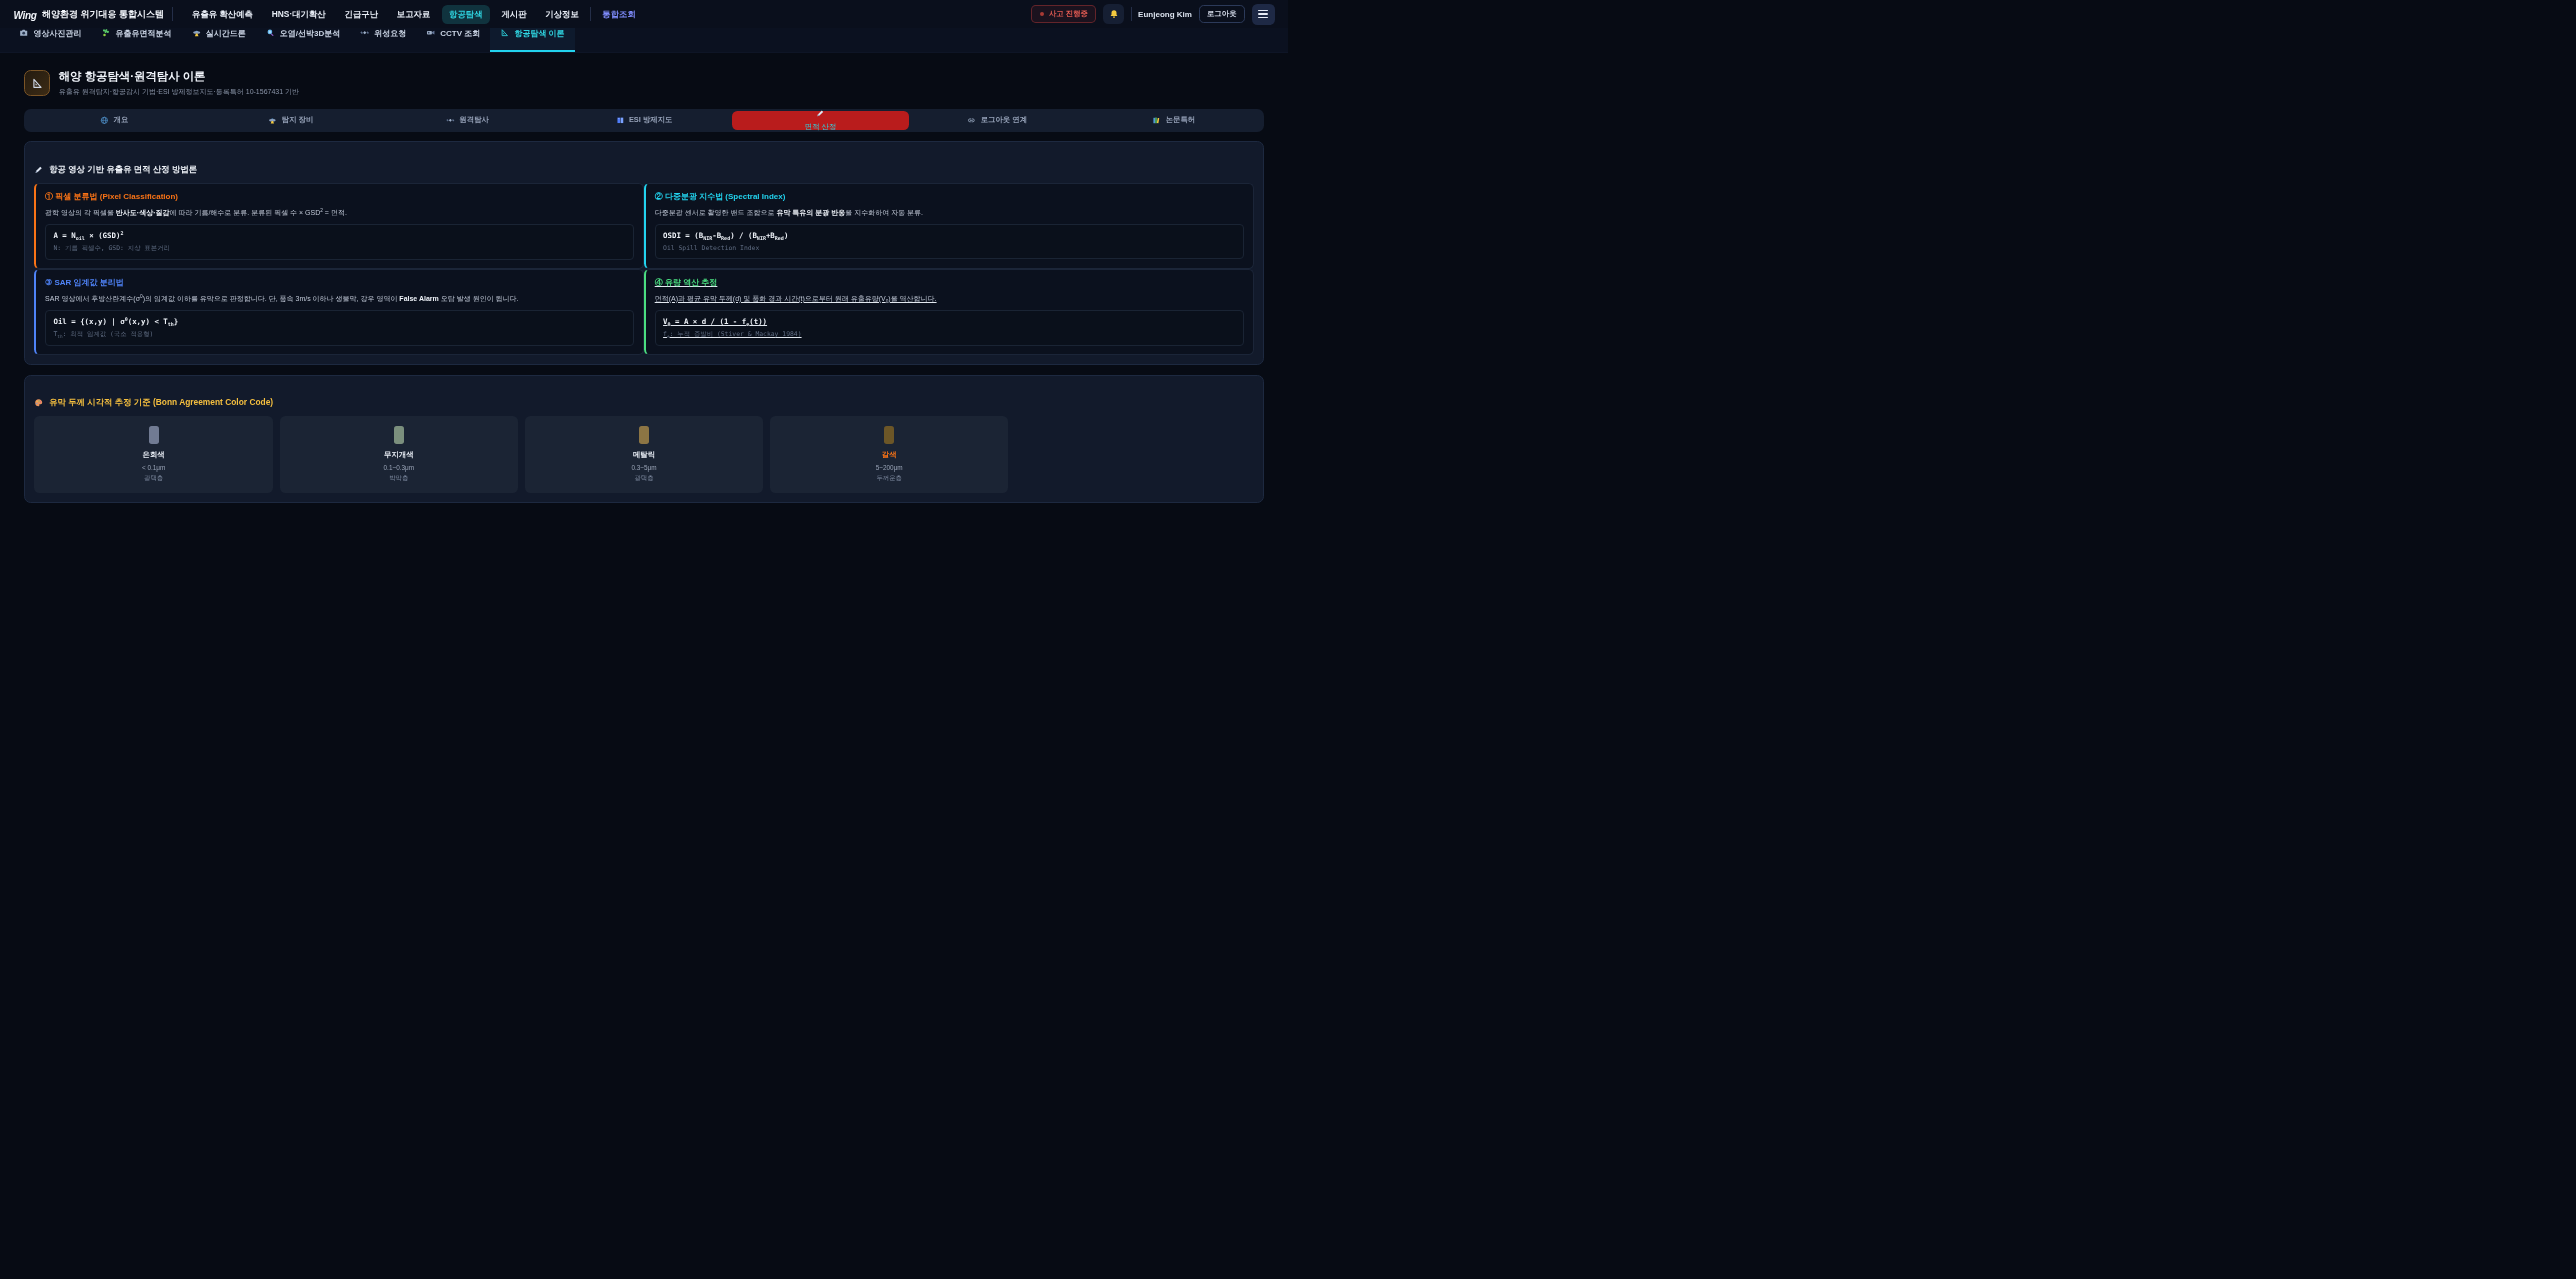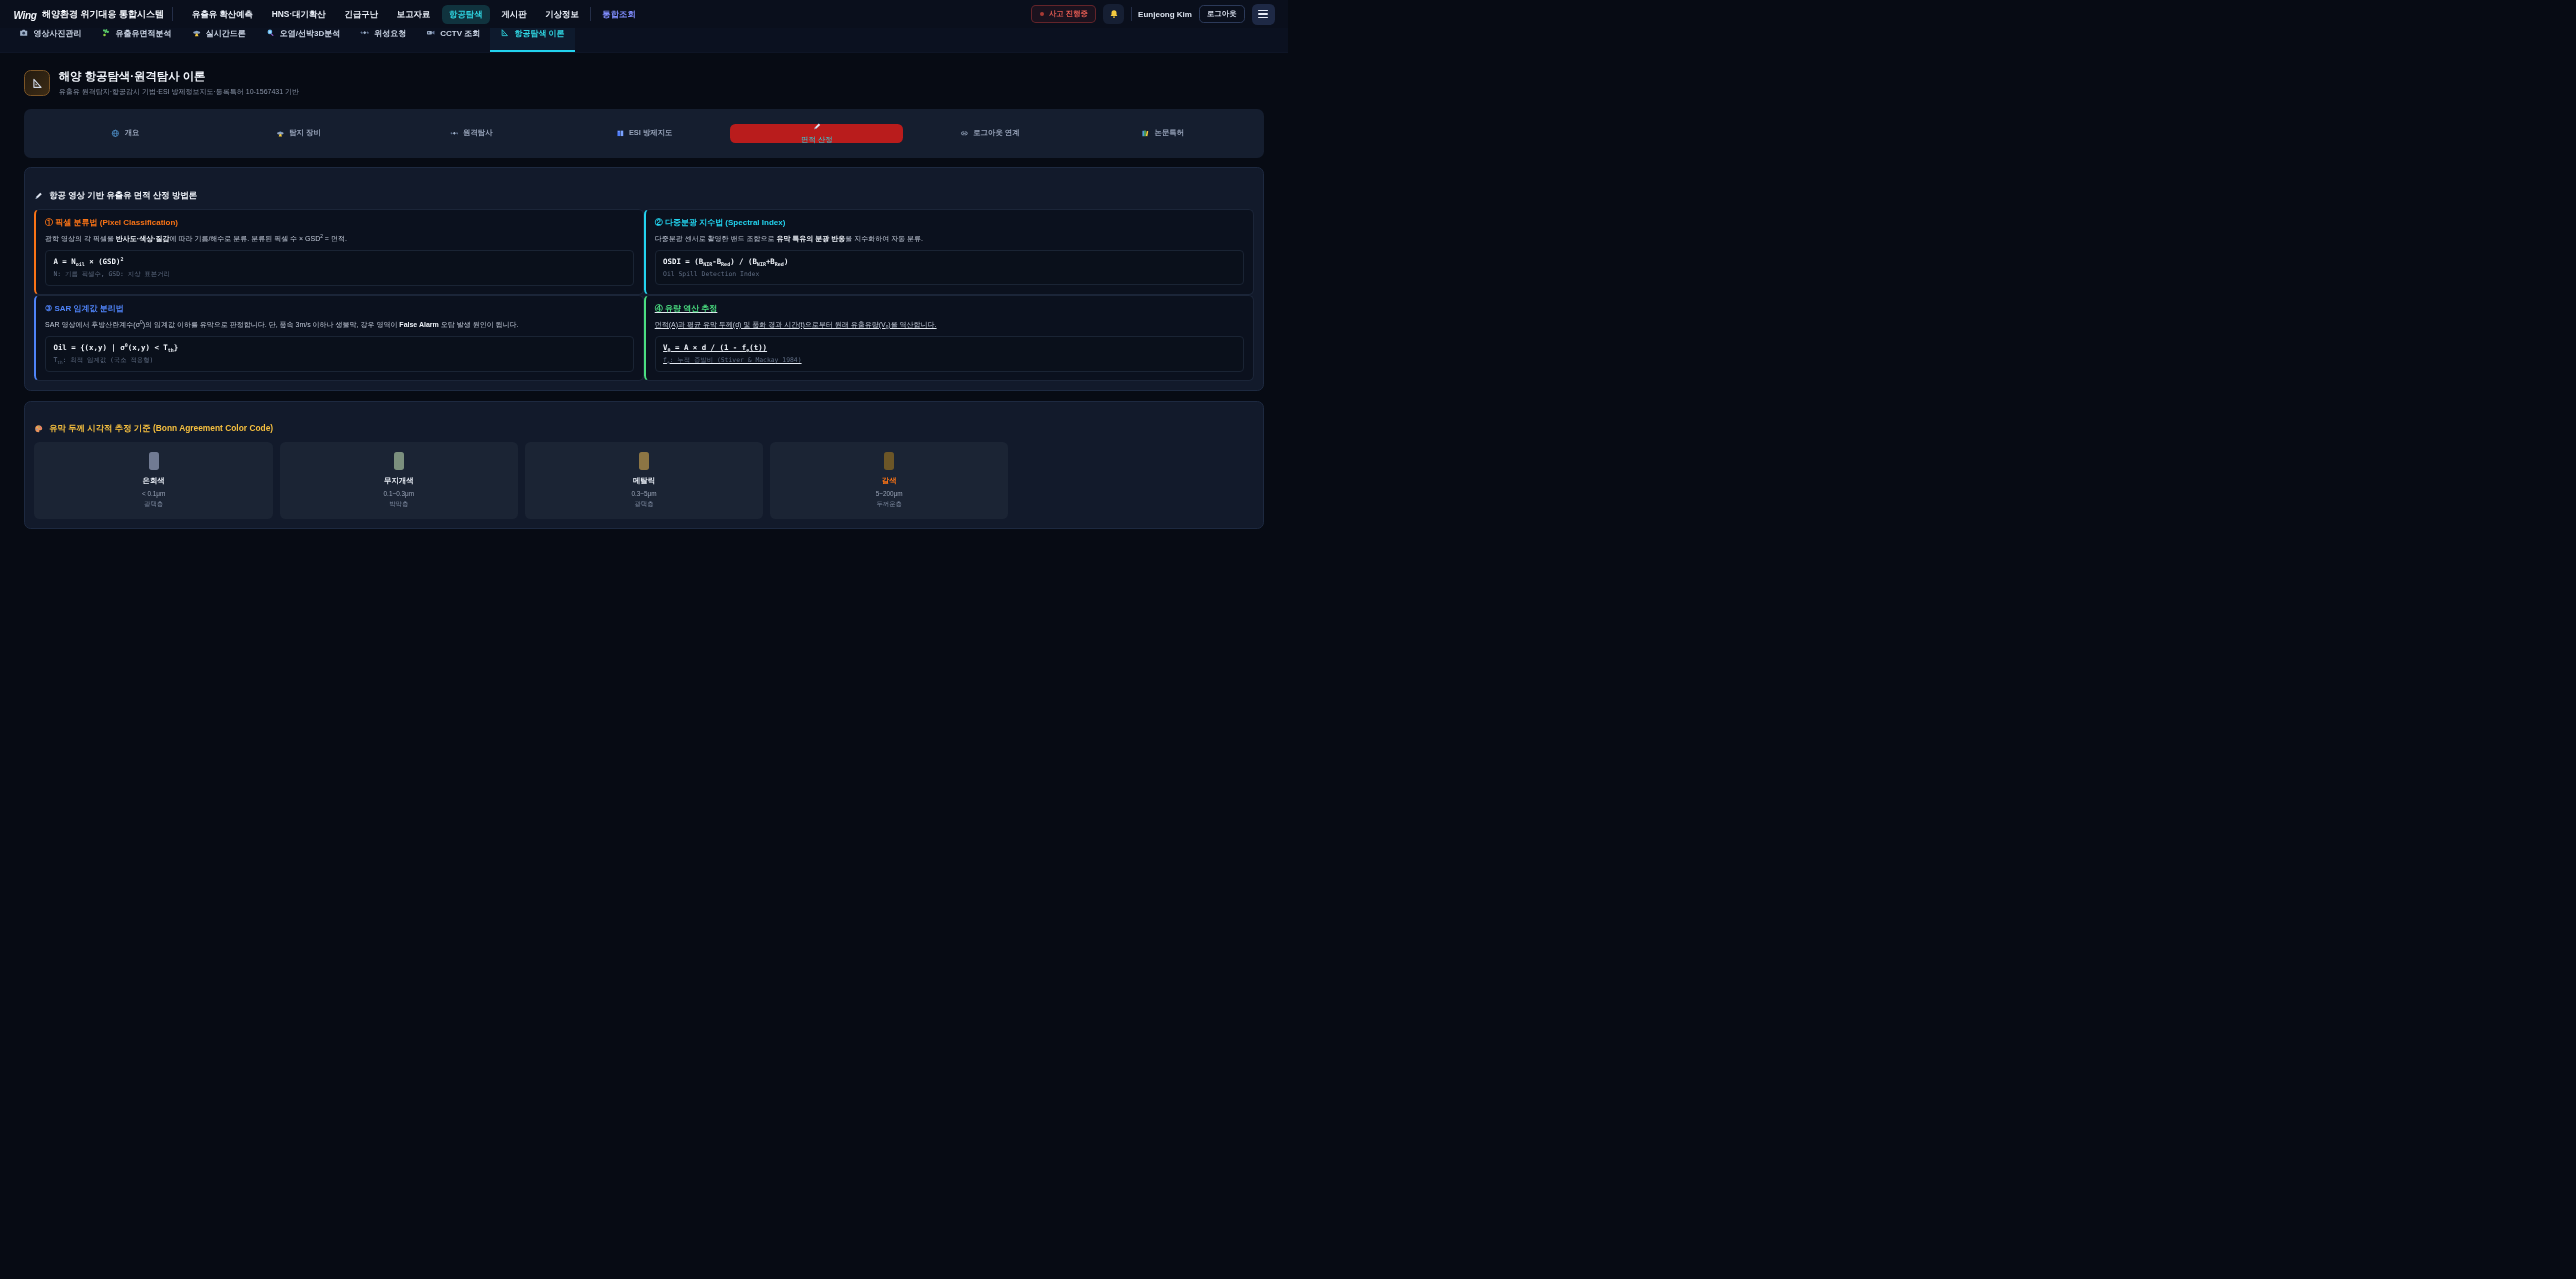--- a/index.html
+++ b/index.html
@@ -67,21 +67,21 @@
   .page-head { display:flex; align-items:center; gap:8.7px; margin:2.7px 0 12px; }
   .head-icon {
     width:26px; height:26px; border-radius:6.7px;
     background:linear-gradient(135deg,#241b10,#3c2b15);
     border:0.7px solid #7a5426; display:grid; place-items:center;
   }
   .page-title { font-size:11.4px; font-weight:800; margin:0 0 2.7px; color:#f1f5fb; }
   .page-sub { font-size:7px; color:#8a94a8; margin:0; }
 
   
-  .tabstrip { display:flex; background:#151e2f; border-radius:6.7px; padding:15px; margin-bottom:9.4px; }
+  .tabstrip { display:flex; background:#151e2f; border-radius:6.7px; padding:2px; margin-bottom:9.4px; }
   .tab {
     flex:1; display:flex; align-items:center; justify-content:center; gap:4.7px;
     height:19px; color:#96a2b8; font-size:7.4px; font-weight:600;
     border-radius:5.4px; cursor:pointer; white-space:nowrap;
   }
   .tab.active { background:#b91c1c; color:#2fd4e0; font-weight:400;flex-direction:column; }
 
   
   .panel {
     background:#121a2b; border:0.7px solid #1d2940; border-radius:6.7px;

